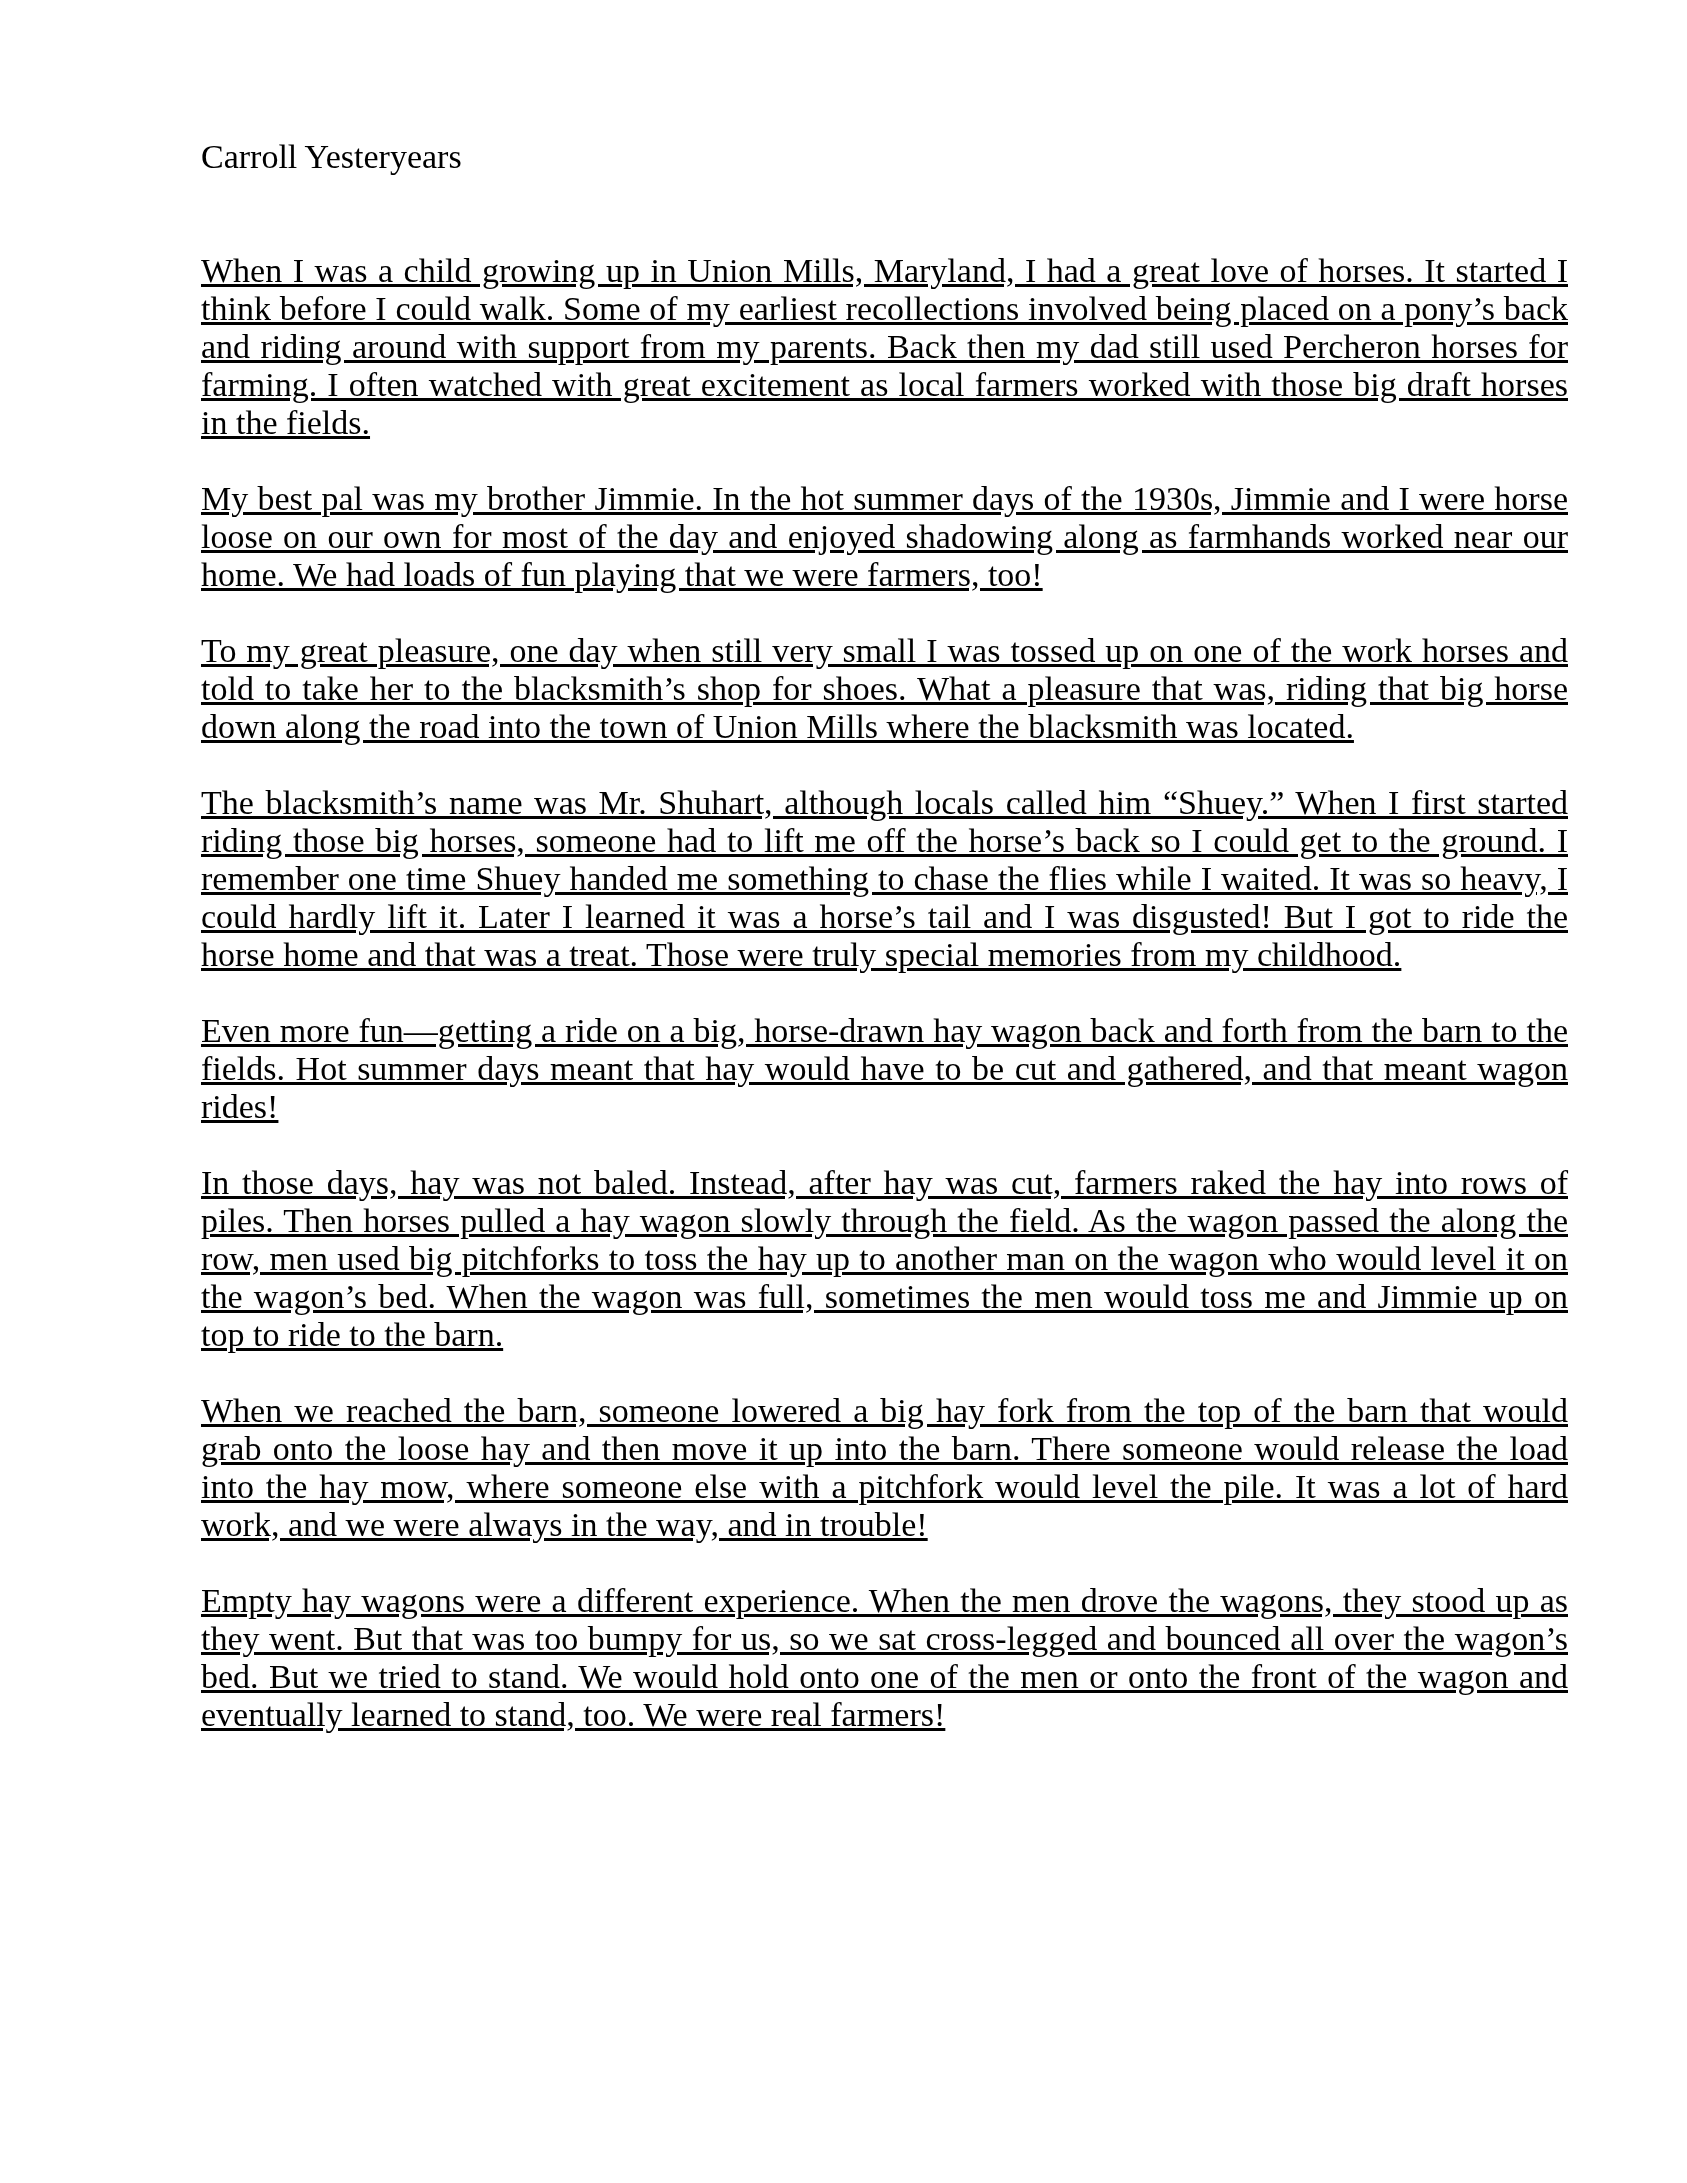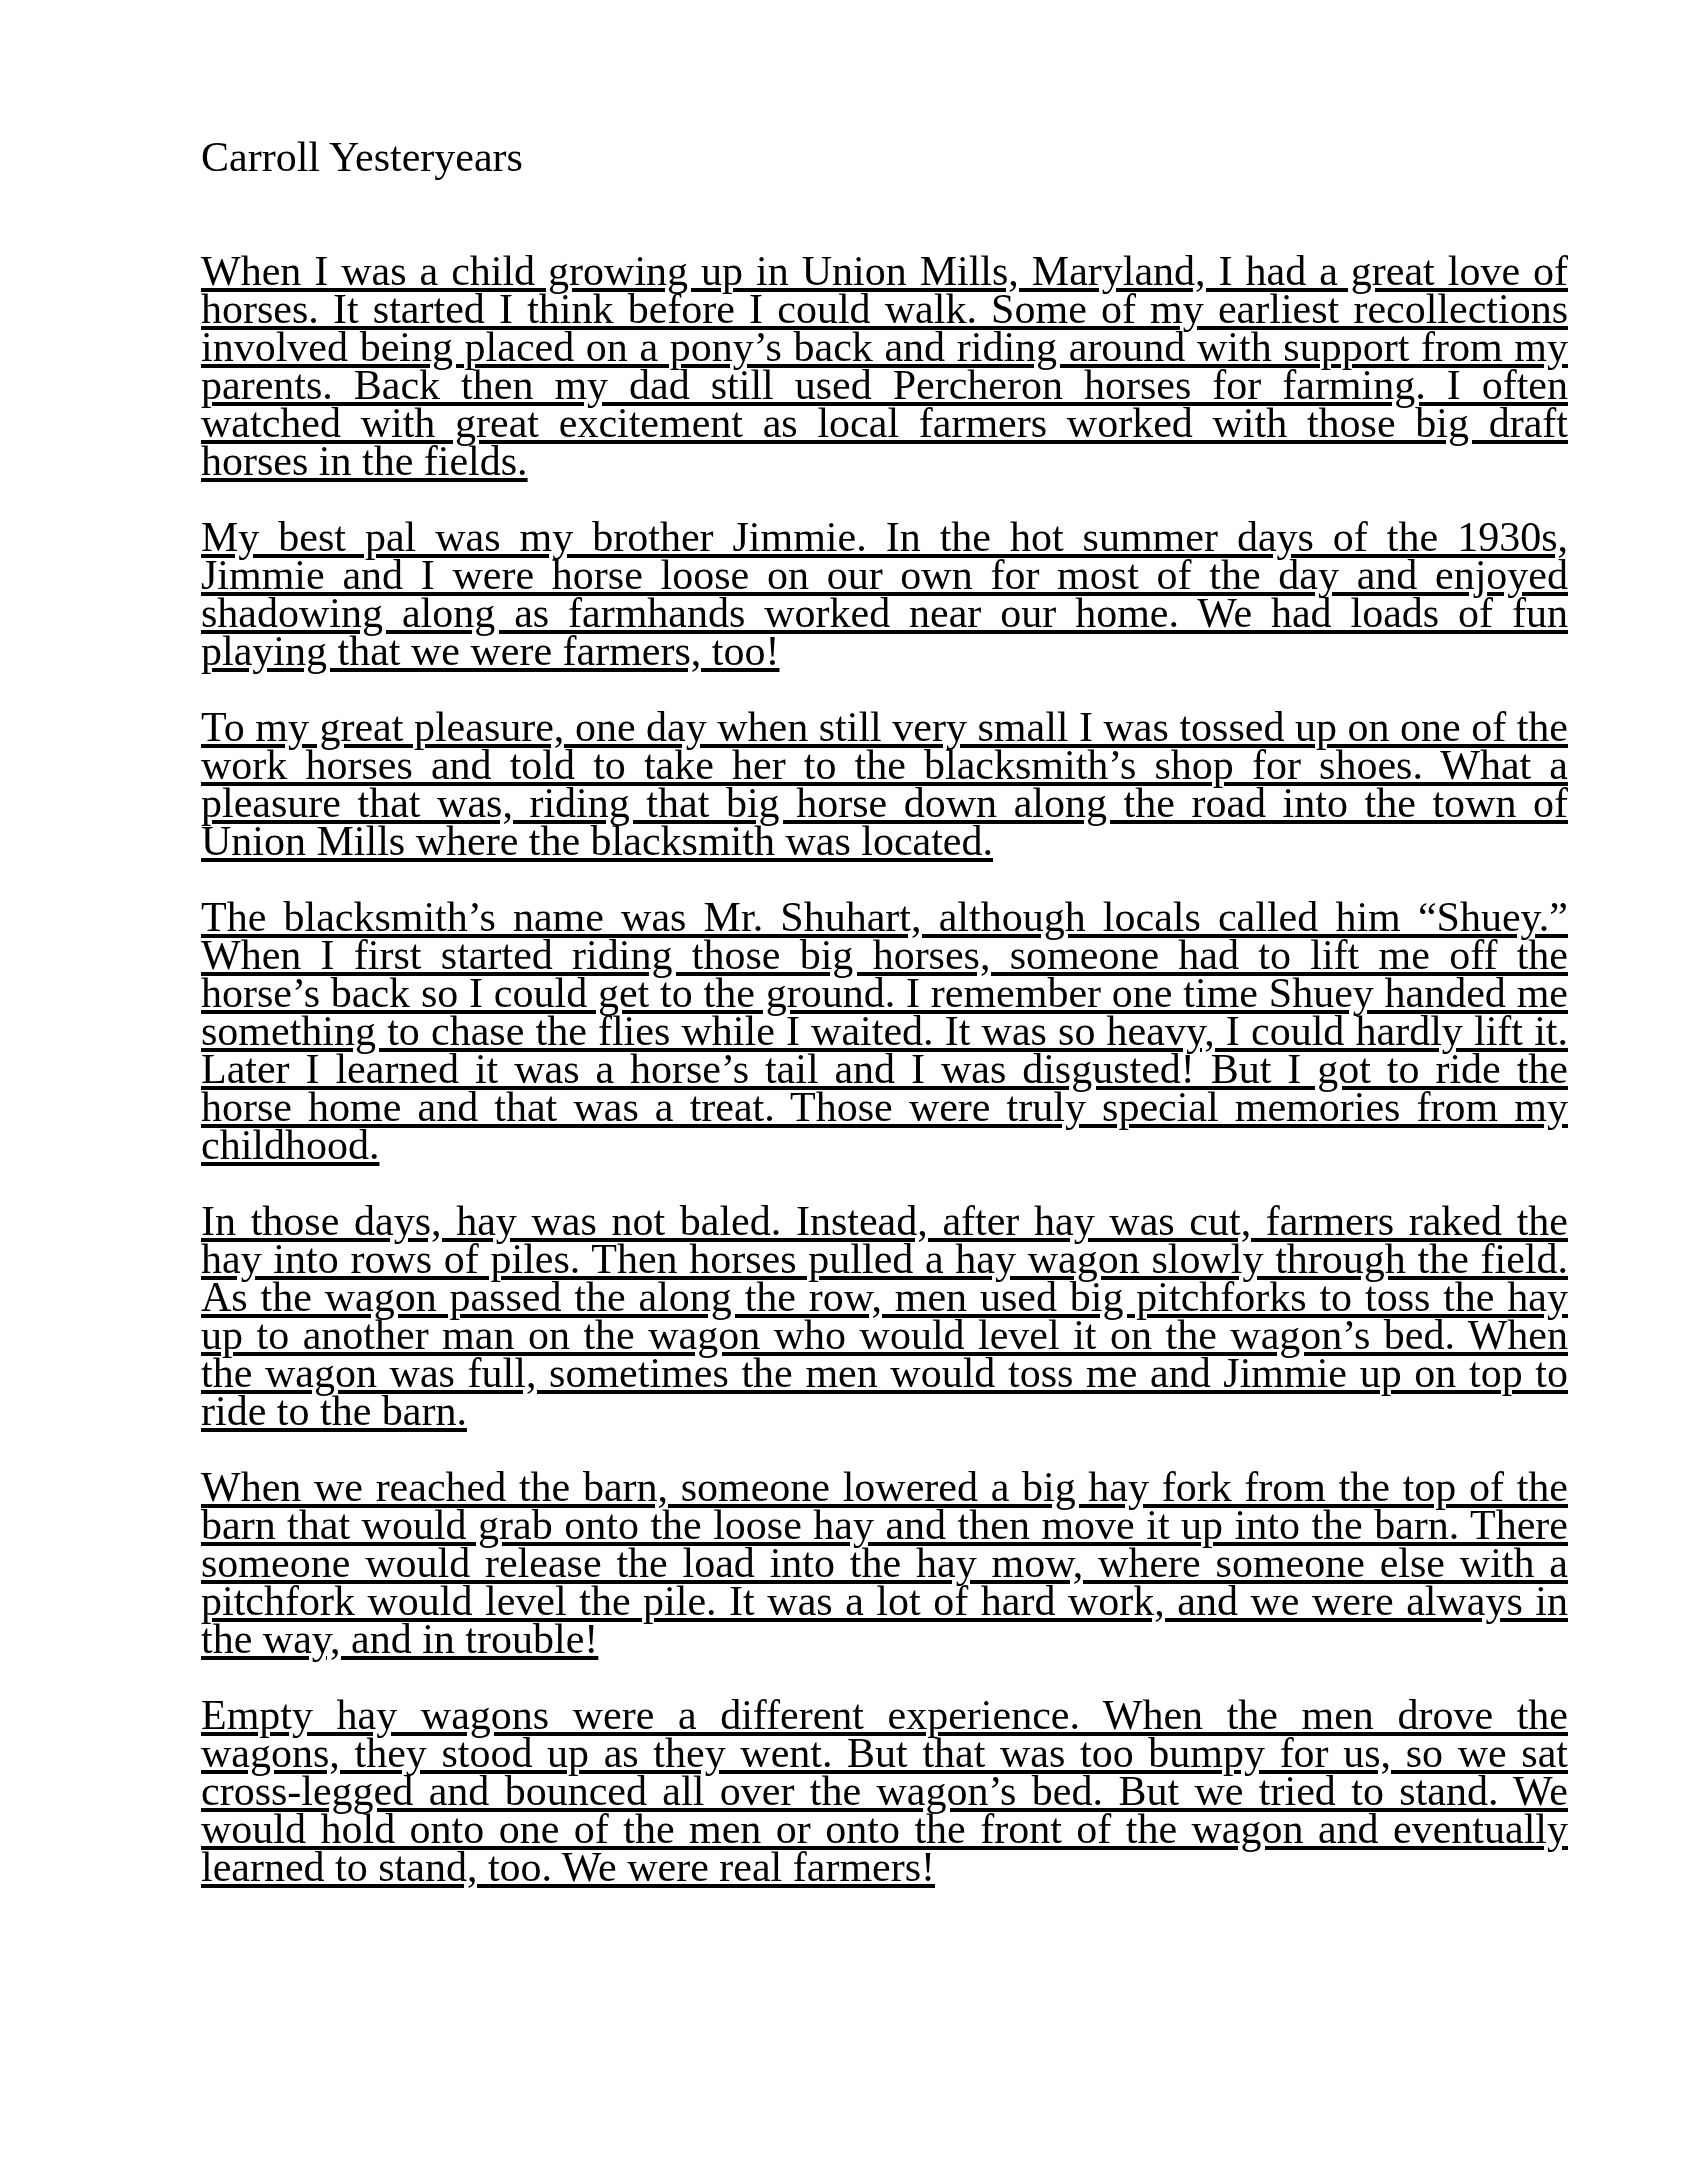--- a/index.html
+++ b/index.html
@@ -7,21 +7,21 @@
     padding: 0;
     background: #ffffff;
   }
   .page {
     position: relative;
     width: 1687px;
     height: 2183px;
     background: #ffffff;
     color: #000000;
     font-family: "Liberation Serif", serif;
-    font-size: 42px;
+    font-size: 34px;
     line-height: 38px;
     box-sizing: border-box;
     padding: 138px 119px 0 201px;
     overflow: hidden;
   }
   .doc-header p {
     margin: 0;
     text-align: left;
   }
   .doc-body {
@@ -41,19 +41,20 @@
 
   <div class="doc-header">
     <p>Carroll Yesteryears</p>
   </div>
 
   <div class="doc-body">
     <p>When I was a child growing up in Union Mills, Maryland, I had a great love of horses. It started I think before I could walk. Some of my earliest recollections involved being placed on a pony’s back and riding around with support from my parents. Back then my dad still used Percheron horses for farming. I often watched with great excitement as local farmers worked with those big draft horses in the fields.</p>
     <p>My best pal was my brother Jimmie. In the hot summer days of the 1930s, Jimmie and I were horse loose on our own for most of the day and enjoyed shadowing along as farmhands worked near our home. We had loads of fun playing that we were farmers, too!</p>
     <p>To my great pleasure, one day when still very small I was tossed up on one of the work horses and told to take her to the blacksmith’s shop for shoes. What a pleasure that was, riding that big horse down along the road into the town of Union Mills where the blacksmith was located.</p>
     <p>The blacksmith’s name was Mr. Shuhart, although locals called him “Shuey.” When I first started riding those big horses, someone had to lift me off the horse’s back so I could get to the ground. I remember one time Shuey handed me something to chase the flies while I waited. It was so heavy, I could hardly lift it. Later I learned it was a horse’s tail and I was disgusted! But I got to ride the horse home and that was a treat. Those were truly special memories from my childhood.</p>
+    <p>Even more fun—getting a ride on a big, horse-drawn hay wagon back and forth from the barn to the fields. Hot summer days meant that hay would have to be cut and gathered, and that meant wagon rides!</p>
     <p>In those days, hay was not baled. Instead, after hay was cut, farmers raked the hay into rows of piles. Then horses pulled a hay wagon slowly through the field. As the wagon passed the along the row, men used big pitchforks to toss the hay up to another man on the wagon who would level it on the wagon’s bed. When the wagon was full, sometimes the men would toss me and Jimmie up on top to ride to the barn.</p>
     <p>When we reached the barn, someone lowered a big hay fork from the top of the barn that would grab onto the loose hay and then move it up into the barn. There someone would release the load into the hay mow, where someone else with a pitchfork would level the pile. It was a lot of hard work, and we were always in the way, and in trouble!</p>
     <p>Empty hay wagons were a different experience. When the men drove the wagons, they stood up as they went. But that was too bumpy for us, so we sat cross-legged and bounced all over the wagon’s bed. But we tried to stand. We would hold onto one of the men or onto the front of the wagon and eventually learned to stand, too. We were real farmers!</p>
   </div>
 
 </div>
 
 
 </body></html>

